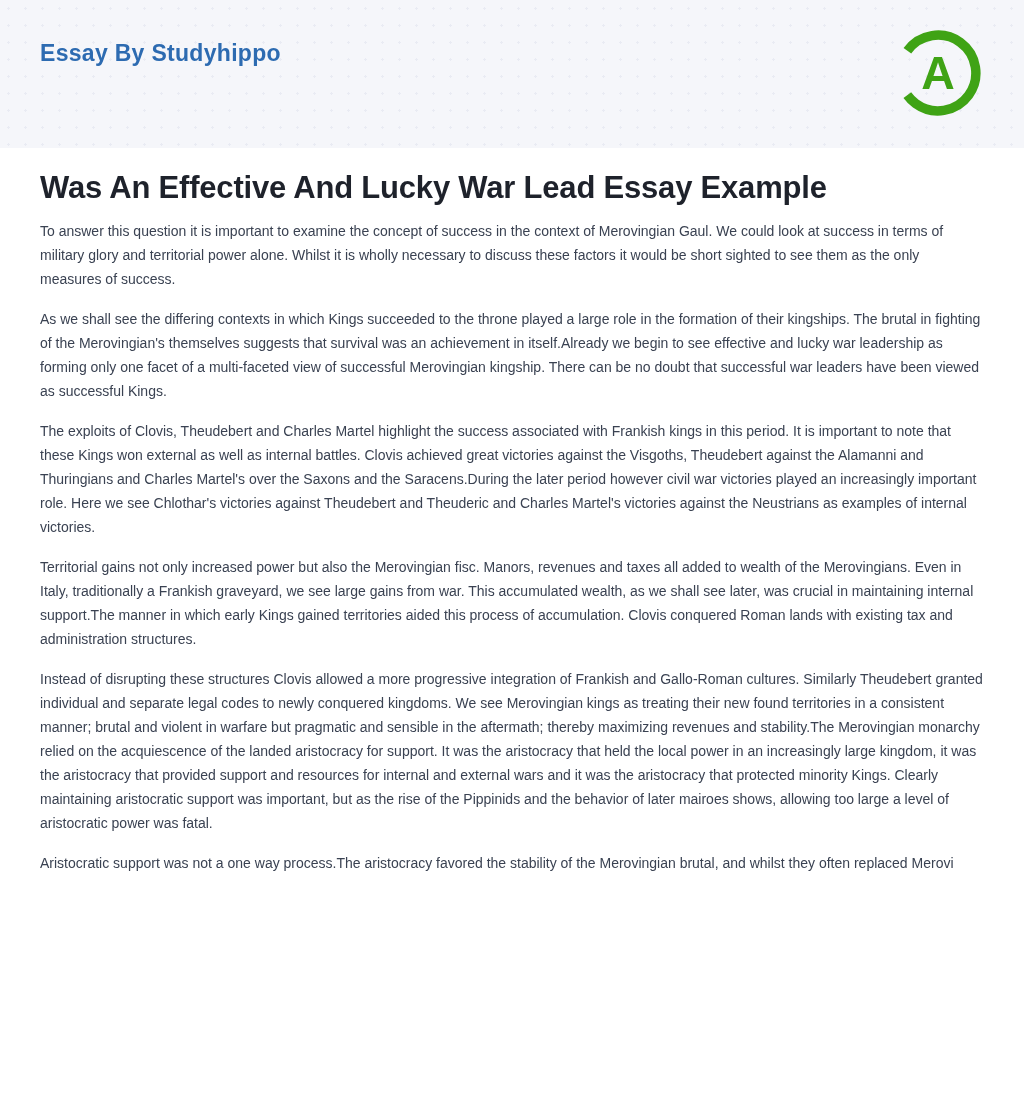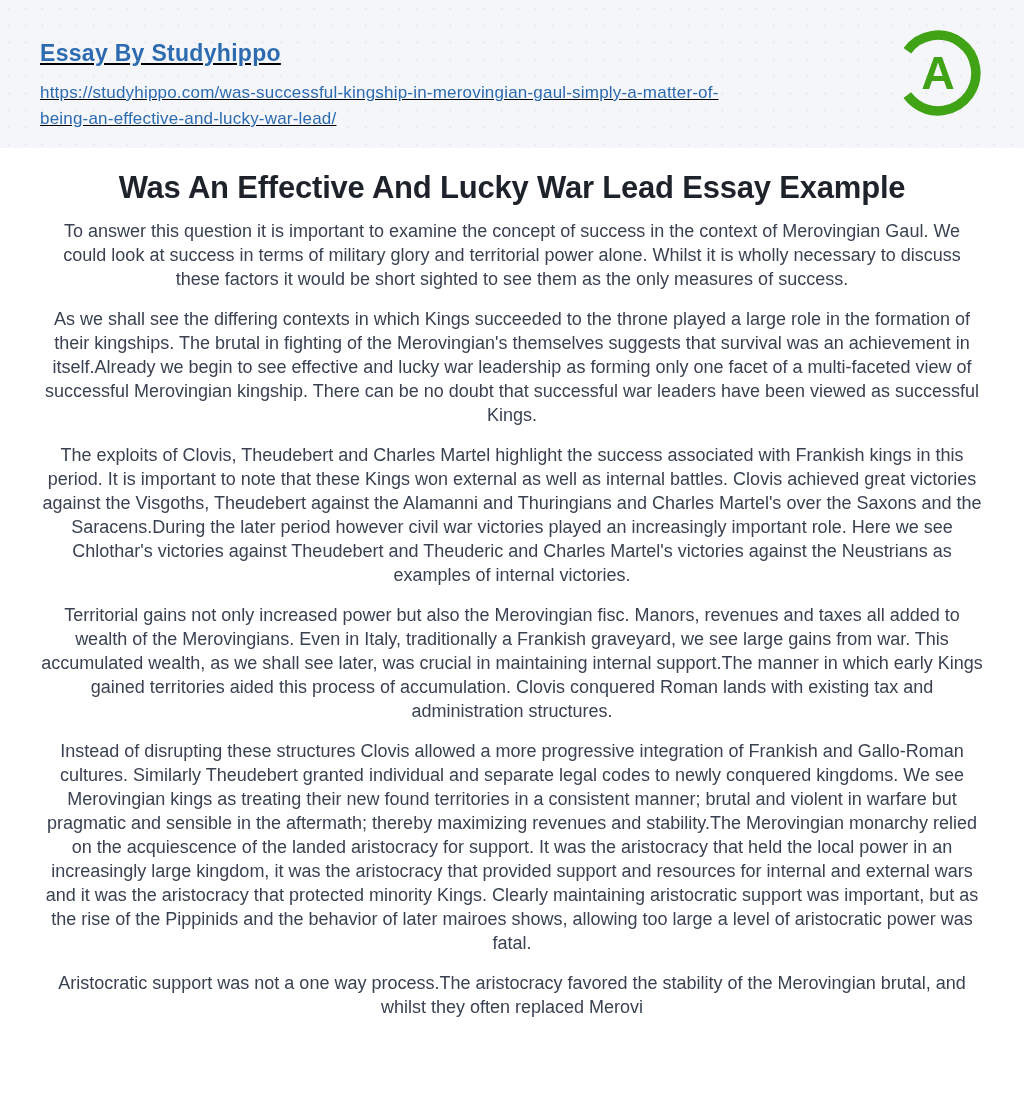--- a/index.html
+++ b/index.html
@@ -11,21 +11,20 @@
   body { min-height: 1106px; position: relative; }
 
   .page-header {
     position: relative;
     width: 1024px;
     height: 148px;
     background-color: #f5f6fa;
     background-image: radial-gradient(circle, #e9ebf3 1.1px, transparent 1.1px);
     background-size: 17px 17px;
     padding: 40px 120px 0 40px;
-    text-decoration: underline;
   }
   .byline {
     color: #2d6bb1;
     font-size: 23px;
     line-height: 26px;
     font-weight: 700;
     letter-spacing: 0.3px;
   }
   .essay-url {
     display: block;
@@ -43,48 +42,43 @@
     position: absolute;
     top: 30px;
     right: 43px;
     width: 86px;
     height: 86px;
   }
   .logo-badge svg { display: block; width: 86px; height: 86px; }
 
   .content {
     padding: 22px 40px 0 40px;
-    text-align: center;
   }
   .essay-title {
     color: #1e222b;
     font-size: 31px;
     line-height: 35px;
     font-weight: 800;
     letter-spacing: -0.2px;
     margin-bottom: 14px;
   }
   .essay-paragraph {
     color: #3a4252;
-    font-size: 18px;
+    font-size: 14px;
     line-height: 24px;
     font-weight: 400;
     margin-bottom: 16px;
     max-width: 948px;
   }
 </style>
 </head>
 <body>
 
 <header class="page-header">
   <div class="byline">Essay By Studyhippo</div>
-  <a class="essay-url" href="#">
-    <span>https://studyhippo.com/was-successful-kingship-in-merovingian-gaul-simply-a-matter-of-</span>
-    <span>being-an-effective-and-lucky-war-lead/</span>
-  </a>
   <div class="logo-badge">
     <svg viewBox="0 0 100 100" aria-hidden="true">
       <circle cx="50" cy="50" r="44" fill="none" stroke-width="11" stroke-dasharray="221 56" transform="rotate(-144 50 50)" stroke="#3fa315"></circle>
       <text x="50" y="50" dy="0.35em" text-anchor="middle" font-size="54" font-weight="600" font-family="Liberation Sans, DejaVu Sans, sans-serif" fill="#3fa315">A</text>
     </svg>
   </div>
 </header>
 
 <main class="content">
   <h1 class="essay-title">Was An Effective And Lucky War Lead Essay Example</h1>

